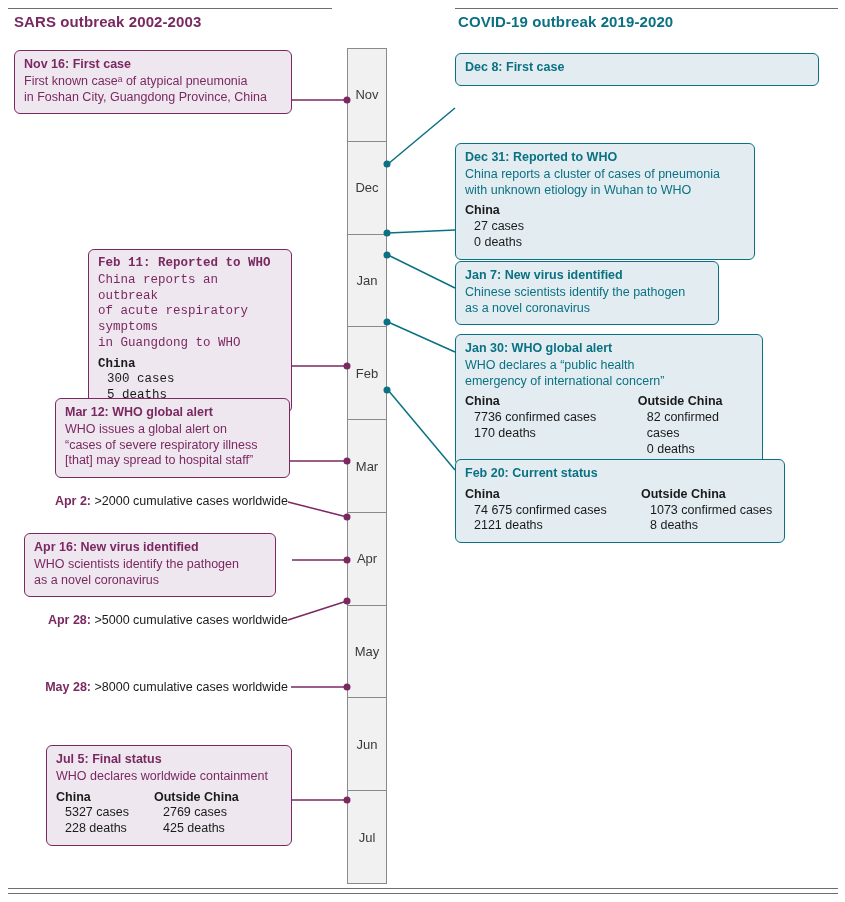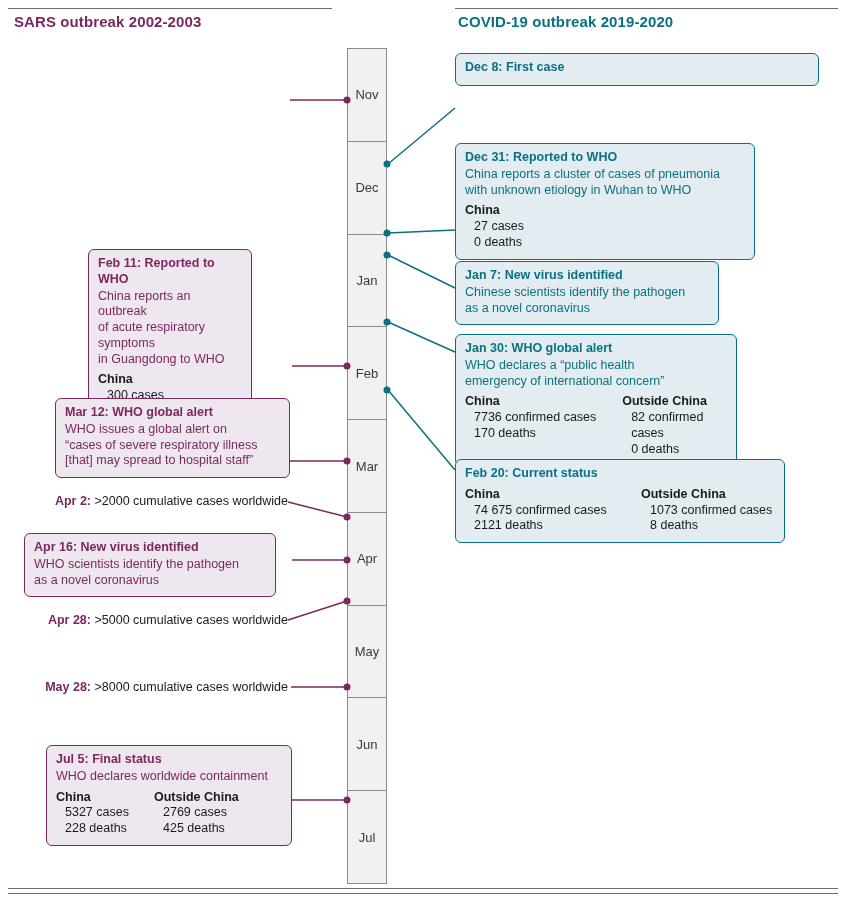--- a/index.html
+++ b/index.html
@@ -90,22 +90,30 @@
     </g>
     <g class="covid-dots">
       <circle cx="387" cy="164" r="3.5"></circle>
       <circle cx="387" cy="233" r="3.5"></circle>
       <circle cx="387" cy="255" r="3.5"></circle>
       <circle cx="387" cy="322" r="3.5"></circle>
       <circle cx="387" cy="390" r="3.5"></circle>
     </g>
   </svg>
 
-
-  <div class="event sars" style="left:88px; top:249px; width:164px;">
+  <div class="event sars" style="left:14px; top:50px; width:278px;">
+    <div class="event-heading">
+      <span>Nov 16:</span>
+      <span>First case</span>
+    </div>
+    <div class="event-body">First known caseᵃ of atypical pneumonia
+in Foshan City, Guangdong Province, China</div>
+  </div>
+
+  <div class="event sars" style="left:88px; top:249px; width:204px;font-family:Liberation Mono, monospace;">
     <div class="event-heading">
       <span>Feb 11:</span>
       <span>Reported to WHO</span>
     </div>
     <div class="event-body">China reports an outbreak
 of acute respiratory symptoms
 in Guangdong to WHO</div>
     <div class="stats">
       <div class="stat-group">
         <div class="stat-label">China</div>
@@ -194,21 +202,21 @@
 
   <div class="event covid" style="left:455px; top:261px; width:264px;">
     <div class="event-heading">
       <span>Jan 7:</span>
       <span>New virus identified</span>
     </div>
     <div class="event-body">Chinese scientists identify the pathogen
 as a novel coronavirus</div>
   </div>
 
-  <div class="event covid" style="left:455px; top:334px; width:282px;">
+  <div class="event covid" style="left:455px; top:334px; width:308px;">
     <div class="event-heading">
       <span>Jan 30:</span>
       <span>WHO global alert</span>
     </div>
     <div class="event-body">WHO declares a “public health
 emergency of international concern”</div>
     <div class="stats">
       <div class="stat-group" style="width:176px;">
         <div class="stat-label">China</div>
         <div class="stat-line">7736 confirmed cases</div>

